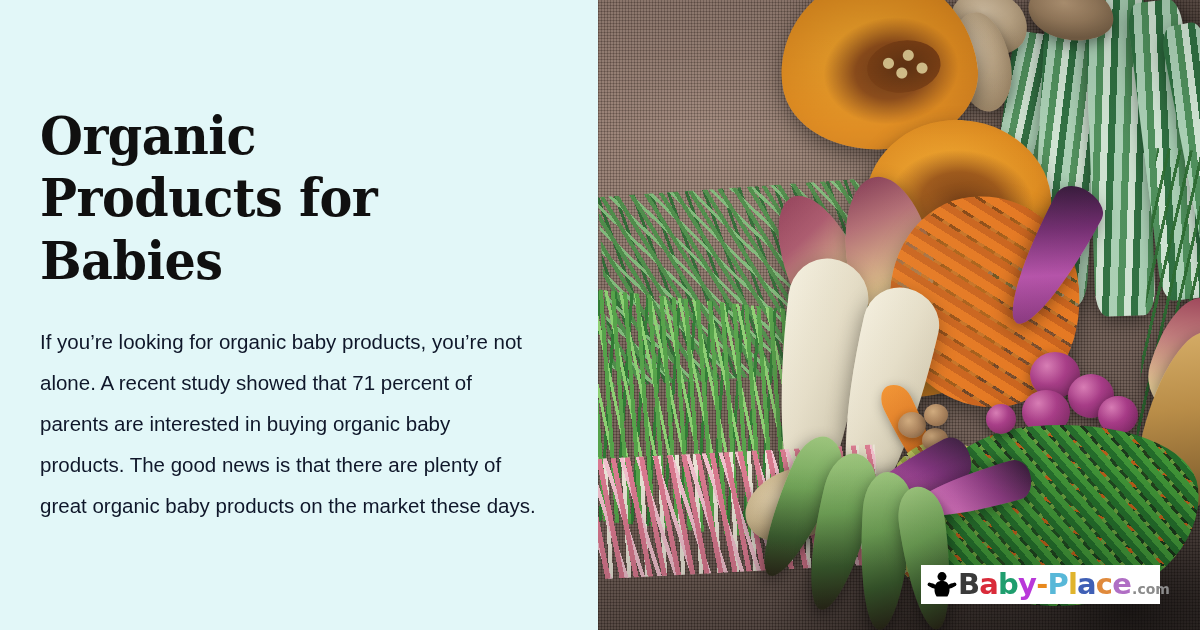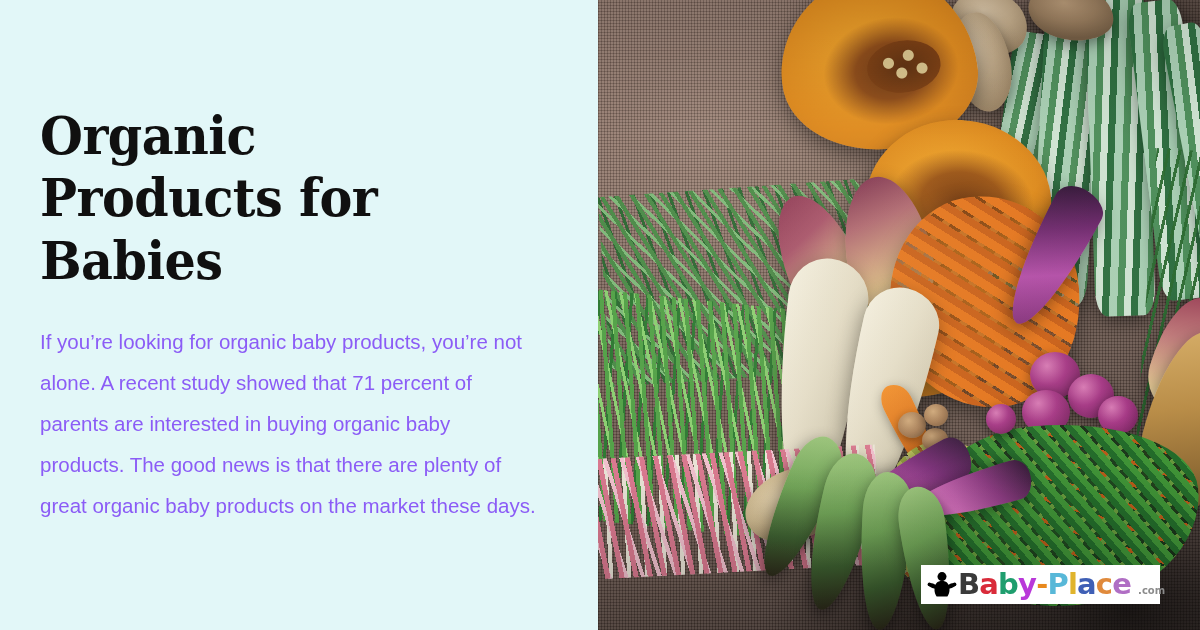--- a/index.html
+++ b/index.html
@@ -47,21 +47,21 @@
     margin: 0 0 30px 0;
     max-width: 470px;
     transform: scaleX(0.93);
     transform-origin: left center;
   }
 
   .body-copy {
     font-family: "Liberation Sans", sans-serif;
     font-size: 20.5px;
     line-height: 41px;
-    color: #8b5cf6;
+    color: #0f172a;
     margin: 0;
     max-width: 500px;
     font-weight: 400;
   }
 
   
   .photo-panel {
     position: relative;
     width: 602px;
     height: 630px;
@@ -376,25 +376,25 @@
     font-size: 29px;
     font-weight: bold;
     line-height: 1;
     letter-spacing: -0.8px;
     white-space: nowrap;
     display: flex;
     align-items: baseline;
   }
   .logo-text span { display: inline-block; }
   .logo-tld {
-    font-size: 10px;
+    font-size: 14px;
     font-weight: bold;
     color: #8b8b8b;
     letter-spacing: 0;
-    margin-left: 7px;
+    margin-left: 1px;
   }
 </style>
 </head>
 <body>
 
 <div class="card">
 
   <div class="text-panel">
     <h1 class="headline">Organic Products for Babies</h1>
     <p class="body-copy">If you’re looking for organic baby products, you’re not alone. A recent study showed that 71 percent of parents are interested in buying organic baby products. The good news is that there are plenty of great organic baby products on the market these days.</p>

